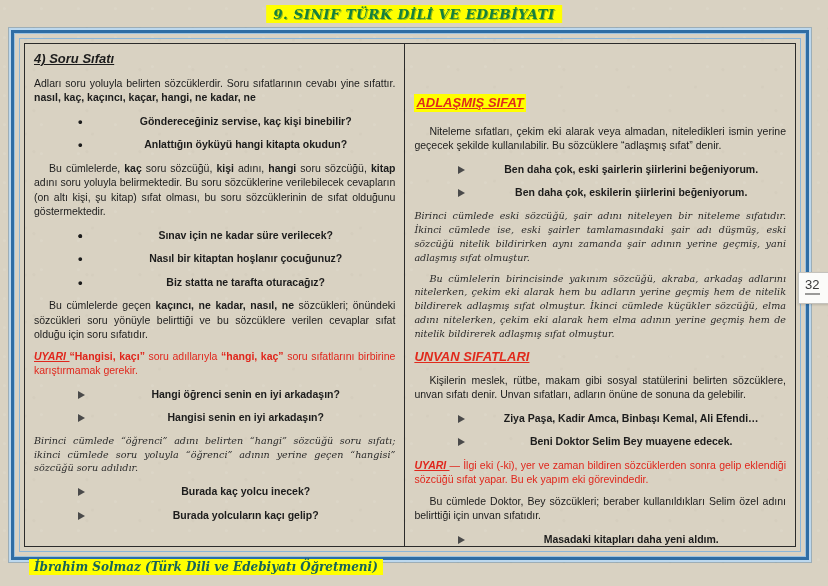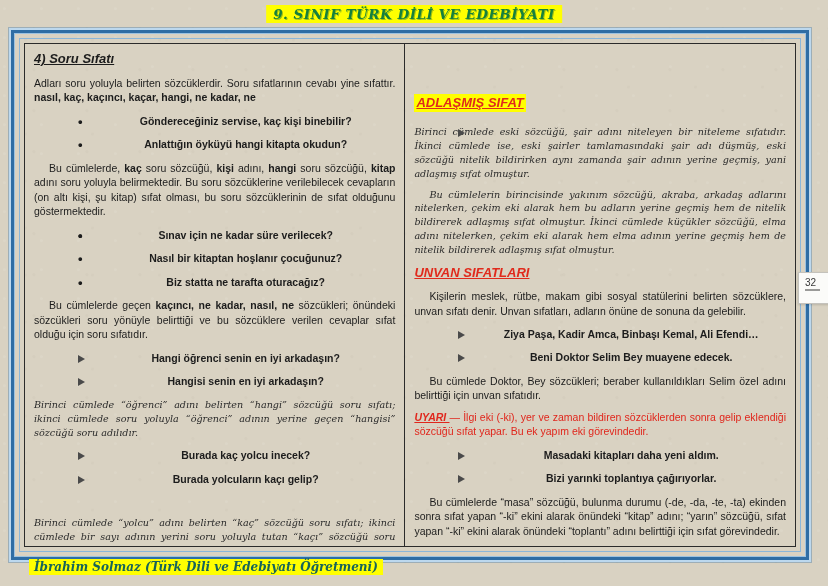--- a/index.html
+++ b/index.html
@@ -69,21 +69,21 @@
   ul.blist.arrow .mk::before{
     content:"";display:inline-block;width:0;height:0;margin-top:2px;
     border-left:7px solid #4a4a4a;border-top:4px solid transparent;border-bottom:4px solid transparent;
   }
   .page-num-box{
     position:absolute;right:-4px;top:272px;width:32px;height:30px;
     background:#fbfbf9;border:1px solid #c4c2bc;box-shadow:0 1px 2px rgba(0,0,0,.15);
     z-index:5;
   }
   .page-num-box .num{
-    display:block;margin:4px 0 0 6px;font-size:10px;color:#3a3a3a;width:15px;
+    display:block;margin:4px 0 0 6px;font-size:13px;color:#3a3a3a;width:15px;
     border-bottom:2px solid #9a9a98;padding-bottom:1px;
   }
   .footer-credit{
     position:absolute;left:29px;top:559px;
     background:#ffff00;color:#17635a;
     font-family:"DejaVu Serif",serif;font-style:italic;font-weight:bold;
     font-size:12px;padding:1px 5px;white-space:nowrap;
   }
 </style>
 </head>
@@ -104,48 +104,51 @@
           <li><span class="mk"></span><span>Anlattığın öyküyü hangi kitapta okudun?</span></li>
         </ul>
         <p class="blk body ind"><span>Bu cümlelerde, </span><span class="r-b">kaç</span><span> soru sözcüğü, </span><span class="r-b">kişi</span><span> adını, </span><span class="r-b">hangi</span><span> soru sözcüğü, </span><span class="r-b">kitap</span><span> adını soru yoluyla belirmektedir. Bu soru sözcüklerine verilebilecek cevapların (on altı kişi, şu kitap) sıfat olması, bu soru sözcüklerinin de sıfat olduğunu göstermektedir.</span></p>
         <ul class="blist dot">
           <li><span class="mk"></span></li>
           <li><span class="mk"></span><span>Sınav için ne kadar süre verilecek?</span></li>
           <li><span class="mk"></span><span>Nasıl bir kitaptan hoşlanır çocuğunuz?</span></li>
           <li><span class="mk"></span><span>Biz statta ne tarafta oturacağız?</span></li>
         </ul>
         <p class="blk body ind"><span>Bu cümlelerde geçen </span><span class="r-b">kaçıncı, ne kadar, nasıl, ne</span><span> sözcükleri; önündeki sözcükleri soru yönüyle belirttiği ve bu sözcüklere verilen cevaplar sıfat olduğu için soru sıfatıdır.</span></p>
+        <p class="blk warn"><span class="r-b r-u r-i">UYARI </span><span class="r-b">“Hangisi, kaçı”</span><span> soru adıllarıyla </span><span class="r-b">“hangi, kaç”</span><span> soru sıfatlarını birbirine karıştırmamak gerekir.</span></p>
         <ul class="blist arrow">
           <li><span class="mk"></span><span>Hangi öğrenci senin en iyi arkadaşın?</span></li>
           <li><span class="mk"></span><span>Hangisi senin en iyi arkadaşın?</span></li>
         </ul>
         <p class="blk note"><span>Birinci cümlede “öğrenci” adını belirten “hangi” sözcüğü soru sıfatı; ikinci cümlede soru yoluyla “öğrenci” adının yerine geçen “hangisi” sözcüğü soru adılıdır.</span></p>
         <ul class="blist arrow">
           <li><span class="mk"></span><span>Burada kaç yolcu inecek?</span></li>
           <li><span class="mk"></span><span>Burada yolcuların kaçı gelip?</span></li>
         </ul>
         <p class="blk note" style="margin-top: 30px;"><span>Birinci cümlede “yolcu” adını belirten “kaç” sözcüğü soru sıfatı; ikinci cümlede bir sayı adının yerini soru yoluyla tutan “kaçı” sözcüğü soru adılıdır.</span></p>
       </div>
     <div class="col col-right" id="col-1">
         <div class="h-wrap"><div class="h-red-hl">ADLAŞMIŞ SIFAT</div></div>
+        <p class="blk body ind first"><span>Niteleme sıfatları, çekim eki alarak veya almadan, niteledikleri ismin yerine geçecek şekilde kullanılabilir. Bu sözcüklere “adlaşmış sıfat” denir.</span></p>
         <ul class="blist arrow">
-          <li><span class="mk"></span></li>
+          <li><span class="mk"></span><span>Ben daha çok, eski şairlerin şiirlerini beğeniyorum.</span></li>
+          <li><span class="mk"></span><span>Ben daha çok, eskilerin şiirlerini beğeniyorum.</span></li>
         </ul>
         <p class="blk note"><span>Birinci cümlede eski sözcüğü, şair adını niteleyen bir niteleme sıfatıdır. İkinci cümlede ise, eski şairler tamlamasındaki şair adı düşmüş, eski sözcüğü nitelik bildirirken aynı zamanda şair adının yerine geçmiş, yani adlaşmış sıfat olmuştur.</span></p>
         <p class="blk note ind"><span>Bu cümlelerin birincisinde yakınım sözcüğü, akraba, arkadaş adlarını nitelerken, çekim eki alarak hem bu adların yerine geçmiş hem de nitelik bildirerek adlaşmış sıfat olmuştur. İkinci cümlede küçükler sözcüğü, elma adını nitelerken, çekim eki alarak hem elma adının yerine geçmiş hem de nitelik bildirerek adlaşmış sıfat olmuştur.</span></p>
         <div class="h-wrap">
           <div class="h-red">UNVAN SIFATLARI</div>
         </div>
         <p class="blk body ind"><span>Kişilerin meslek, rütbe, makam gibi sosyal statülerini belirten sözcüklere, unvan sıfatı denir. Unvan sıfatları, adların önüne de sonuna da gelebilir.</span></p>
         <ul class="blist arrow">
           <li><span class="mk"></span><span>Ziya Paşa, Kadir Amca, Binbaşı Kemal, Ali Efendi…</span></li>
           <li><span class="mk"></span><span>Beni Doktor Selim Bey muayene edecek.</span></li>
         </ul>
+        <p class="blk warn"><span class="r-b r-u r-i">UYARI </span><span>— İlgi eki (-ki), yer ve zaman bildiren sözcüklerden sonra gelip eklendiği sözcüğü sıfat yapar. Bu ek yapım eki görevindedir.</span></p>
         <p class="blk body ind"><span>Bu cümlede Doktor, Bey sözcükleri; beraber kullanıldıkları Selim özel adını belirttiği için unvan sıfatıdır.</span></p>
-        <p class="blk warn"><span class="r-b r-u r-i">UYARI </span><span>— İlgi eki (-ki), yer ve zaman bildiren sözcüklerden sonra gelip eklendiği sözcüğü sıfat yapar. Bu ek yapım eki görevindedir.</span></p>
         <ul class="blist arrow">
           <li><span class="mk"></span><span>Masadaki kitapları daha yeni aldım.</span></li>
           <li><span class="mk"></span><span>Bizi yarınki toplantıya çağırıyorlar.</span></li>
         </ul>
         <p class="blk body ind"><span>Bu cümlelerde “masa” sözcüğü, bulunma durumu (-de, -da, -te, -ta) ekinden sonra sıfat yapan “-ki” ekini alarak önündeki “kitap” adını; “yarın” sözcüğü, sıfat yapan “-ki” ekini alarak önündeki “toplantı” adını belirttiği için sıfat görevindedir.</span></p>
       </div>
   </div>
 </div>
 
 <div class="page-num-box">

